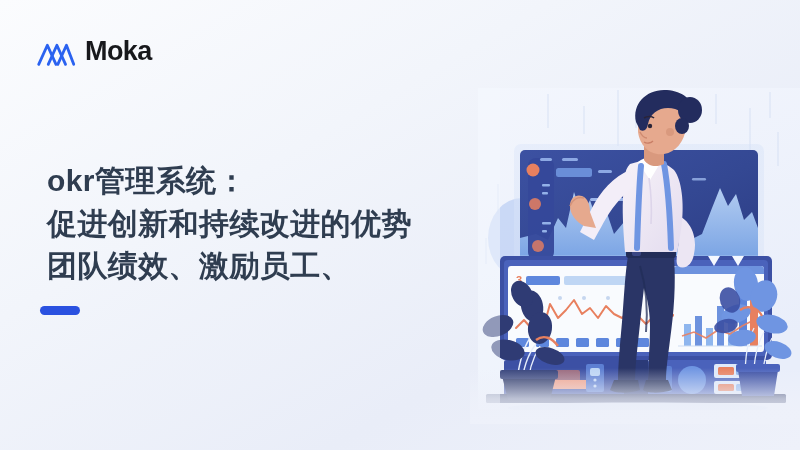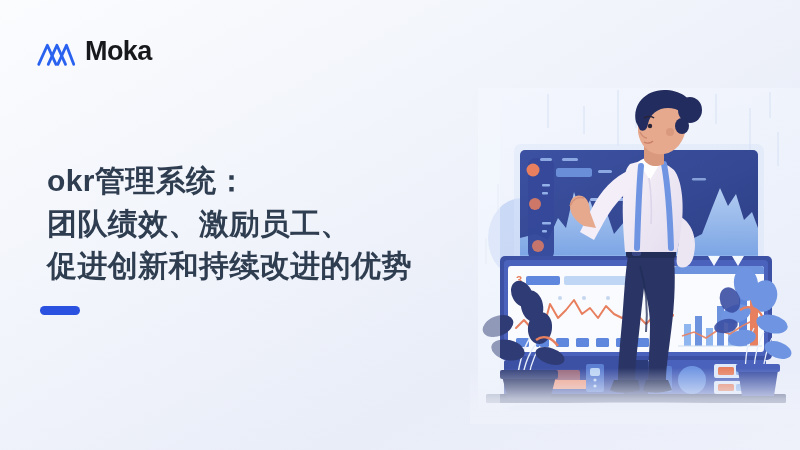--- a/index.html
+++ b/index.html
@@ -57,22 +57,22 @@
           <path d="M13.5 29 L23 8 L32.5 29"></path>
           <path d="M24 29 L33.5 8 L41.5 29"></path>
         </g>
       </svg>
     </span>
     <span class="wordmark">Moka</span>
   </div>
 
   <div id="headline">
     <div class="line">okr管理系统：</div>
+    <div class="line">促进创新和持续改进的优势</div>
     <div class="line">团队绩效、激励员工、</div>
-    <div class="line">促进创新和持续改进的优势</div>
   </div>
   <div id="accent-bar"></div>
 
   <div id="illustration">
     <svg viewBox="0 0 322 322" xmlns="http://www.w3.org/2000/svg">
       <defs>
         <linearGradient id="bgGrad" x1="0" y1="0" x2="0.4" y2="1">
           <stop offset="0%" stop-color="#f3f6fd"></stop>
           <stop offset="100%" stop-color="#e9eefa"></stop>
         </linearGradient>

